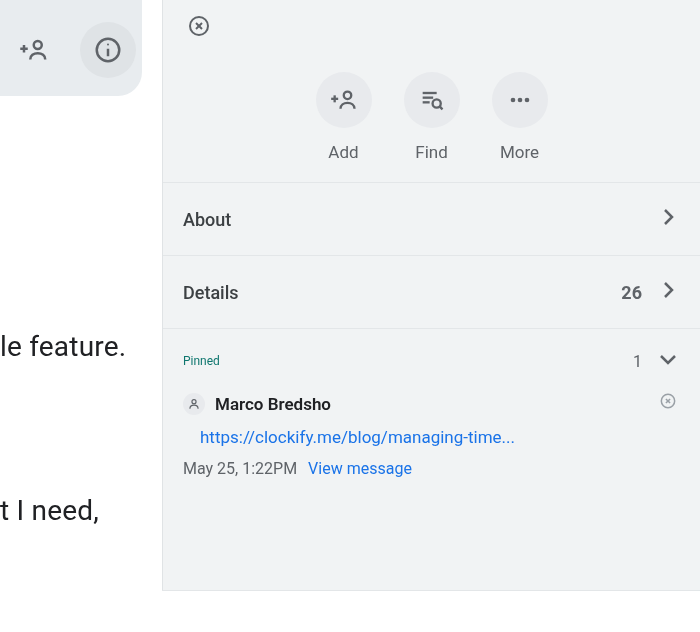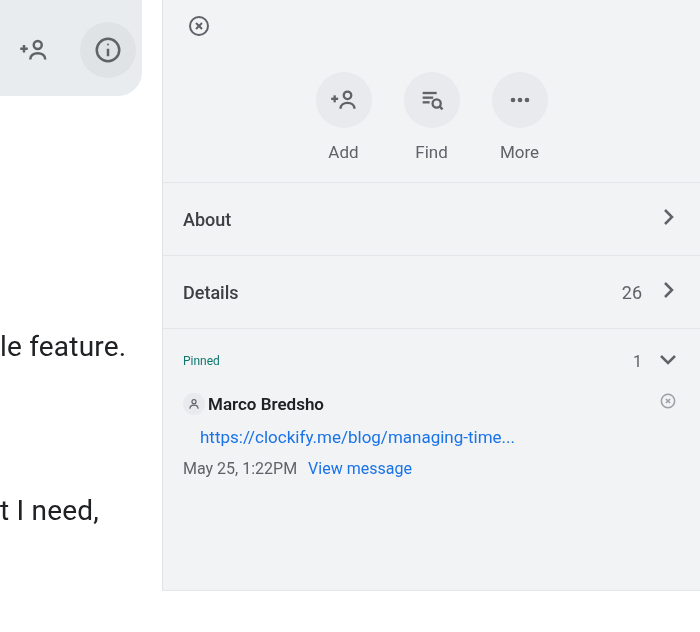--- a/index.html
+++ b/index.html
@@ -108,39 +108,39 @@
 
   .section-row {
     display: flex;
     align-items: center;
     justify-content: space-between;
     padding: 22px 20px;
     border-bottom: 1px solid #e3e6e8;
     cursor: pointer;
   }
   .section-row .label { font-size: 18px; font-weight: 500; color: #3c4043; }
-  .section-row .right { display: flex; align-items: center; gap: 14px; color: #5f6368; }
+  .section-row .right { display: flex; align-items: center; gap: 14px; color: #5f6368; font-weight: bold; }
   .section-row .count { font-size: 18px; }
   .chev svg { width: 24px; height: 24px; color: #5f6368; }
 
   .pinned-block { padding: 18px 20px 0 20px; }
   .pinned-header {
     display: flex;
     align-items: center;
     justify-content: space-between;
     padding-bottom: 14px;
   }
   .pinned-header .label { font-size: 12px; font-weight: 400; color: #0f766e; }
   .pinned-header .right { display: flex; align-items: center; gap: 14px; color: #5f6368; }
   .pinned-item {
     padding: 4px 0 10px 0;
     position: relative;
   }
   .pinned-item .row1 {
-    display: flex; align-items: center; gap: 3px;
+    display: flex; align-items: center; gap: 10px;
   }
   .avatar {
     width: 22px; height: 22px; border-radius: 50%;
     background: #e8eaed;
     display: flex; align-items: center; justify-content: center;
   }
   .avatar svg { width: 14px; height: 14px; color: #5f6368; }
   .author { font-size: 17px; font-weight: 600; color: #202124; }
   .remove-pin {
     position: absolute;

